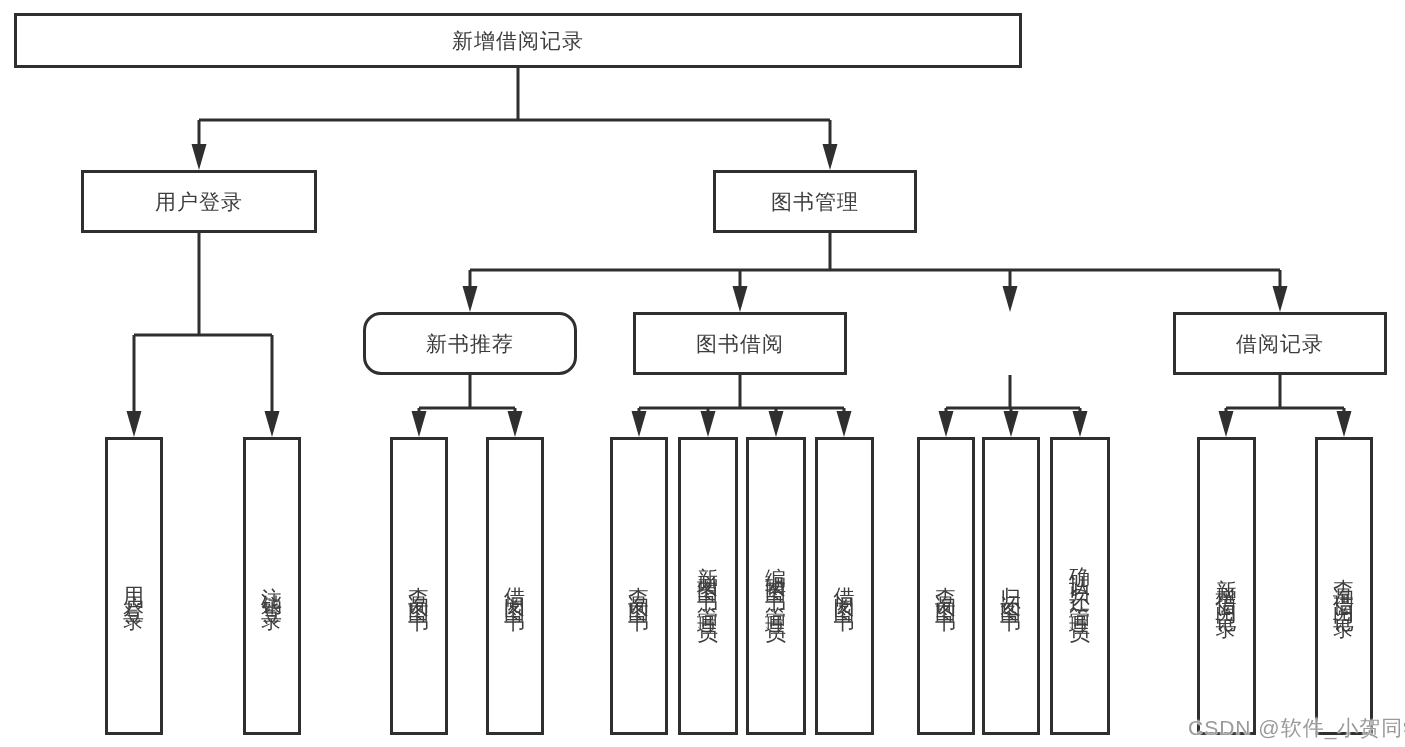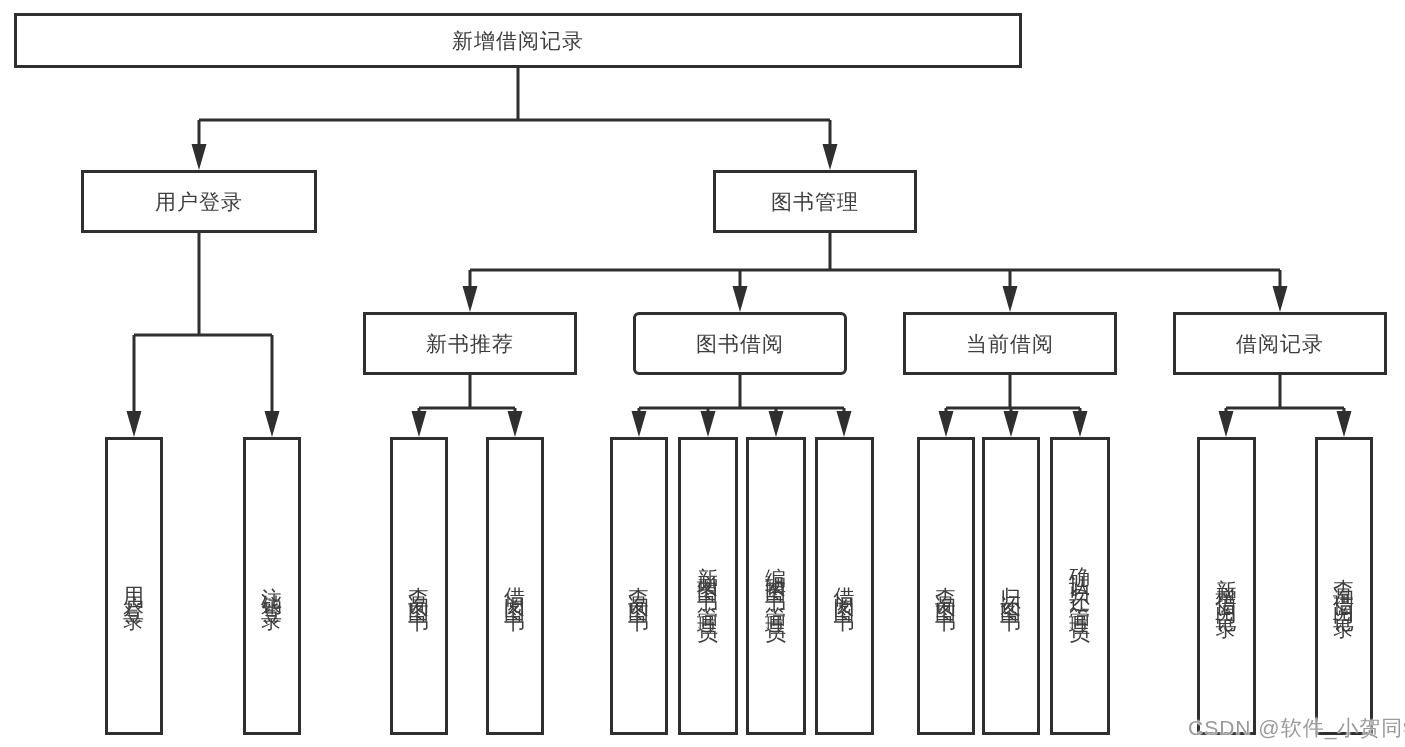--- a/index.html
+++ b/index.html
@@ -113,28 +113,25 @@
     <span class="h-label">新增借阅记录</span>
   </div>
 
   <div class="node l2" style="left:81px; width:236px;">
     <span class="h-label">用户登录</span>
   </div>
   <div class="node l2" style="left:713px; width:204px;">
     <span class="h-label">图书管理</span>
   </div>
 
-  <div class="node l3" style="left:363px;">
+  <div class="node l3" style="left:363px;border-radius:18px;">
     <span class="h-label">新书推荐</span>
   </div>
-  <div class="node l3" style="left:633px;border-radius:6px;">
+  <div class="node l3" style="left:633px;">
     <span class="h-label">图书借阅</span>
-  </div>
-  <div class="node l3" style="left:903px;">
-    <span class="h-label">当前借阅</span>
   </div>
   <div class="node l3" style="left:1173px;">
     <span class="h-label">借阅记录</span>
   </div>
 
   <div class="node leaf" style="left:105px; width:58px;">
     <span class="v-label">用户登录</span>
   </div>
   <div class="node leaf" style="left:243px; width:58px;">
     <span class="v-label">注销登录</span>

